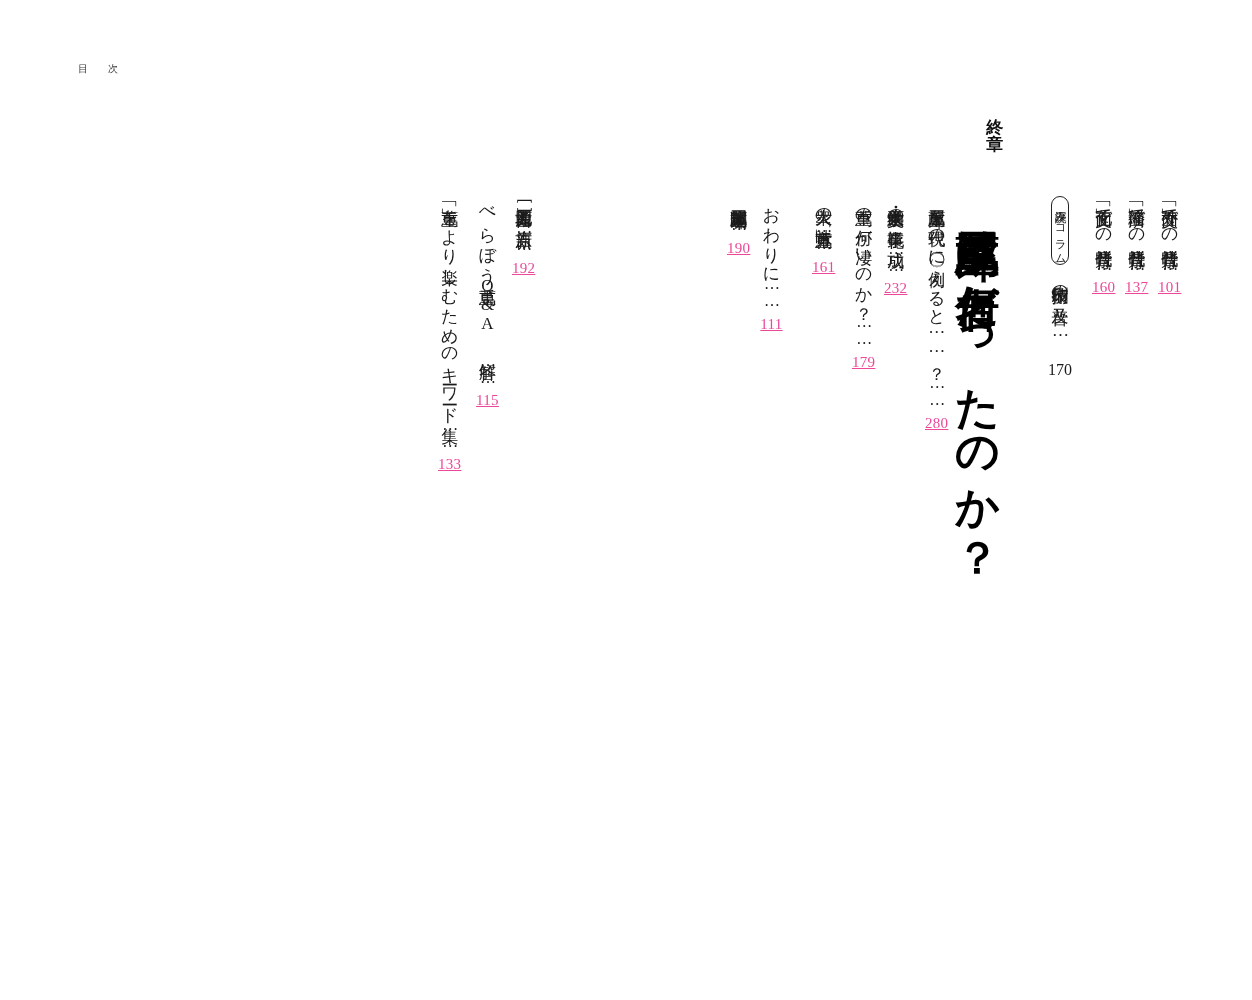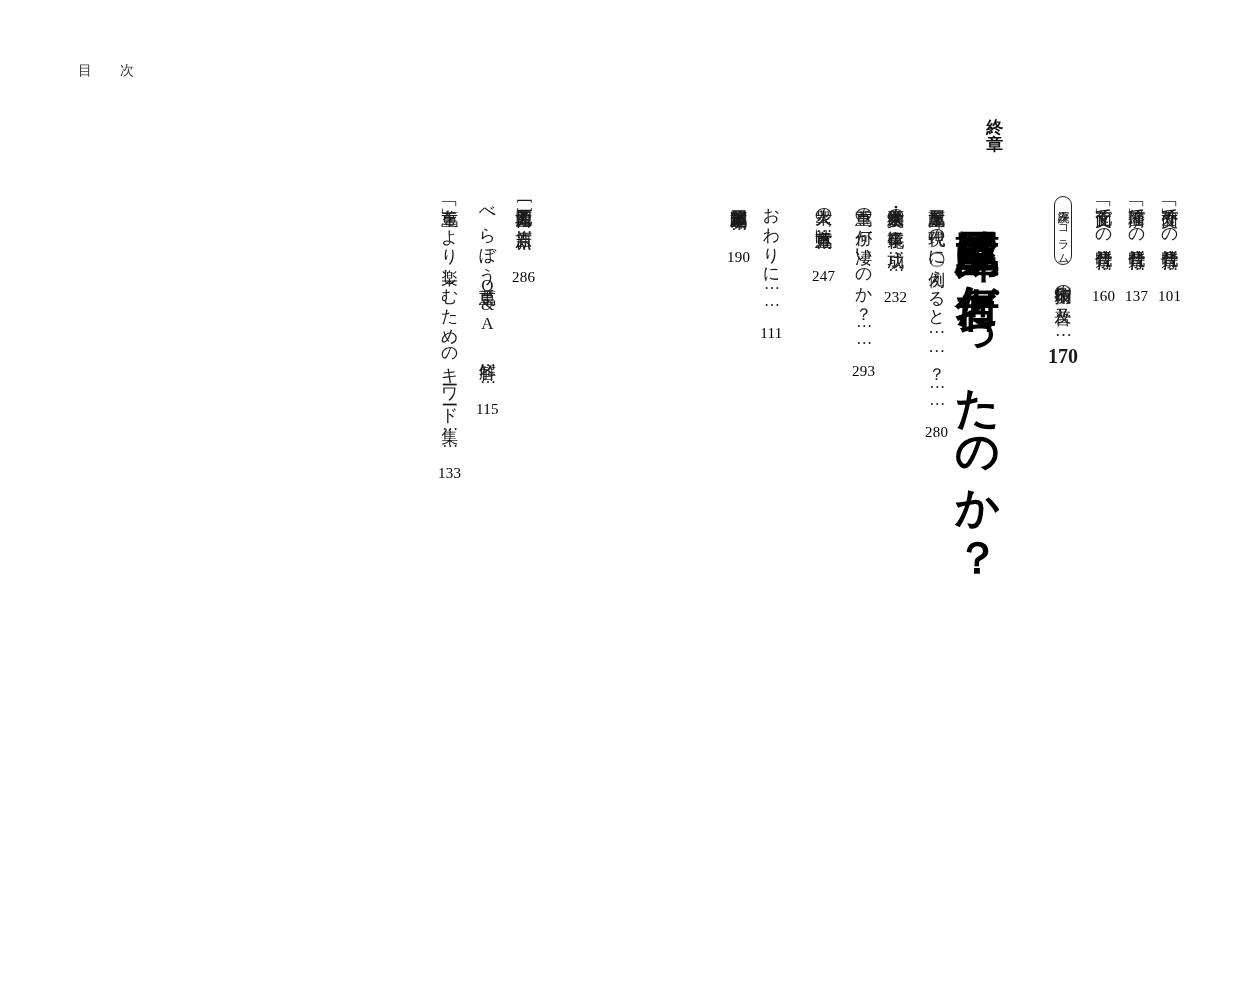--- a/index.html
+++ b/index.html
@@ -14,21 +14,21 @@
     font-family: "Liberation Serif", "DejaVu Serif", serif;
     color: #1a1a1a;
     overflow: hidden;
   }
 
   
   .running-head {
     position: absolute;
     top: 62px;
     left: 78px;
-    font-size: 14px;
+    font-size: 10px;
     letter-spacing: 0.5em;
     color: #3a3a3a;
   }
 
   
   .vtext {
     writing-mode: vertical-rl;
     text-orientation: upright;
     -webkit-writing-mode: vertical-rl;
     white-space: nowrap;
@@ -82,24 +82,25 @@
     writing-mode: vertical-rl;
     -webkit-writing-mode: vertical-rl;
     text-orientation: upright;
     white-space: nowrap;
     letter-spacing: 0.02em;
     font-size: 16px;
   }
   .entry .pageno {
     font-family: "Liberation Serif", "DejaVu Serif", serif;
     font-size: 15px;
-    margin-top: 15px;
-    letter-spacing: 0.02em;
-    color: #000000;
+    margin-top: 6px;
+    letter-spacing: 0.02em;
+    color: #ec4899;
     writing-mode: horizontal-tb;
+    text-decoration: underline;
   }
 
   
   .column-badge {
     border: 1px solid #222;
     border-radius: 10px;
     padding: 5px 2px;
     font-size: 11.5px;
     writing-mode: vertical-rl;
     text-orientation: upright;
@@ -118,24 +119,23 @@
   }
   .badge-entry .after {
     writing-mode: vertical-rl;
     text-orientation: upright;
     -webkit-writing-mode: vertical-rl;
     white-space: nowrap;
     margin-top: 8px;
     letter-spacing: 0.02em;
   }
   .badge-entry .pageno {
-    font-size: 20px;
-    margin-top: 4px;
+    font-size: 16px;
+    margin-top: 20px;
     writing-mode: horizontal-tb;
-    font-weight: bold;
   }
 </style>
 </head>
 <body>
 
 <div class="running-head vtext-h">
   <span>目　次</span>
 </div>
 
 <div class="chapter-marker">
@@ -190,29 +190,29 @@
     <span class="label">大衆文学・絵画の事業化に成功</span>
     <span class="leader">……</span>
     <span class="pageno">232</span>
   </div>
 </div>
 
 <div class="entry" style="top:196px; left:852px;">
   <div class="line">
     <span class="label">蔦重の何が凄いのか？</span>
     <span class="leader">……</span>
-    <span class="pageno">293</span>
+    <span class="pageno">179</span>
   </div>
 </div>
 
 <div class="entry" style="top:196px; left:812px;">
   <div class="line">
     <span class="label">大衆の味方「蔦重」</span>
     <span class="leader">……</span>
-    <span class="pageno">247</span>
+    <span class="pageno">161</span>
   </div>
 </div>
 
 <div class="entry" style="top:196px; left:760px;">
   <div class="line">
     <span class="label">おわりに</span>
     <span class="leader">……</span>
     <span class="pageno">111</span>
   </div>
 </div>
@@ -222,21 +222,21 @@
     <span class="label">蔦屋重三郎関連年表</span>
     <span class="leader">……</span>
     <span class="pageno">190</span>
   </div>
 </div>
 
 <div class="entry" style="top:196px; left:512px;">
   <div class="line">
     <span class="label">［地図］元吉原と新吉原</span>
     <span class="leader">……</span>
-    <span class="pageno">286</span>
+    <span class="pageno">192</span>
   </div>
 </div>
 
 <div class="entry" style="top:196px; left:476px;">
   <div class="line">
     <span class="label">べらぼう蔦重Q&amp;A　解答</span>
     <span class="leader">……</span>
     <span class="pageno">115</span>
   </div>
 </div>

